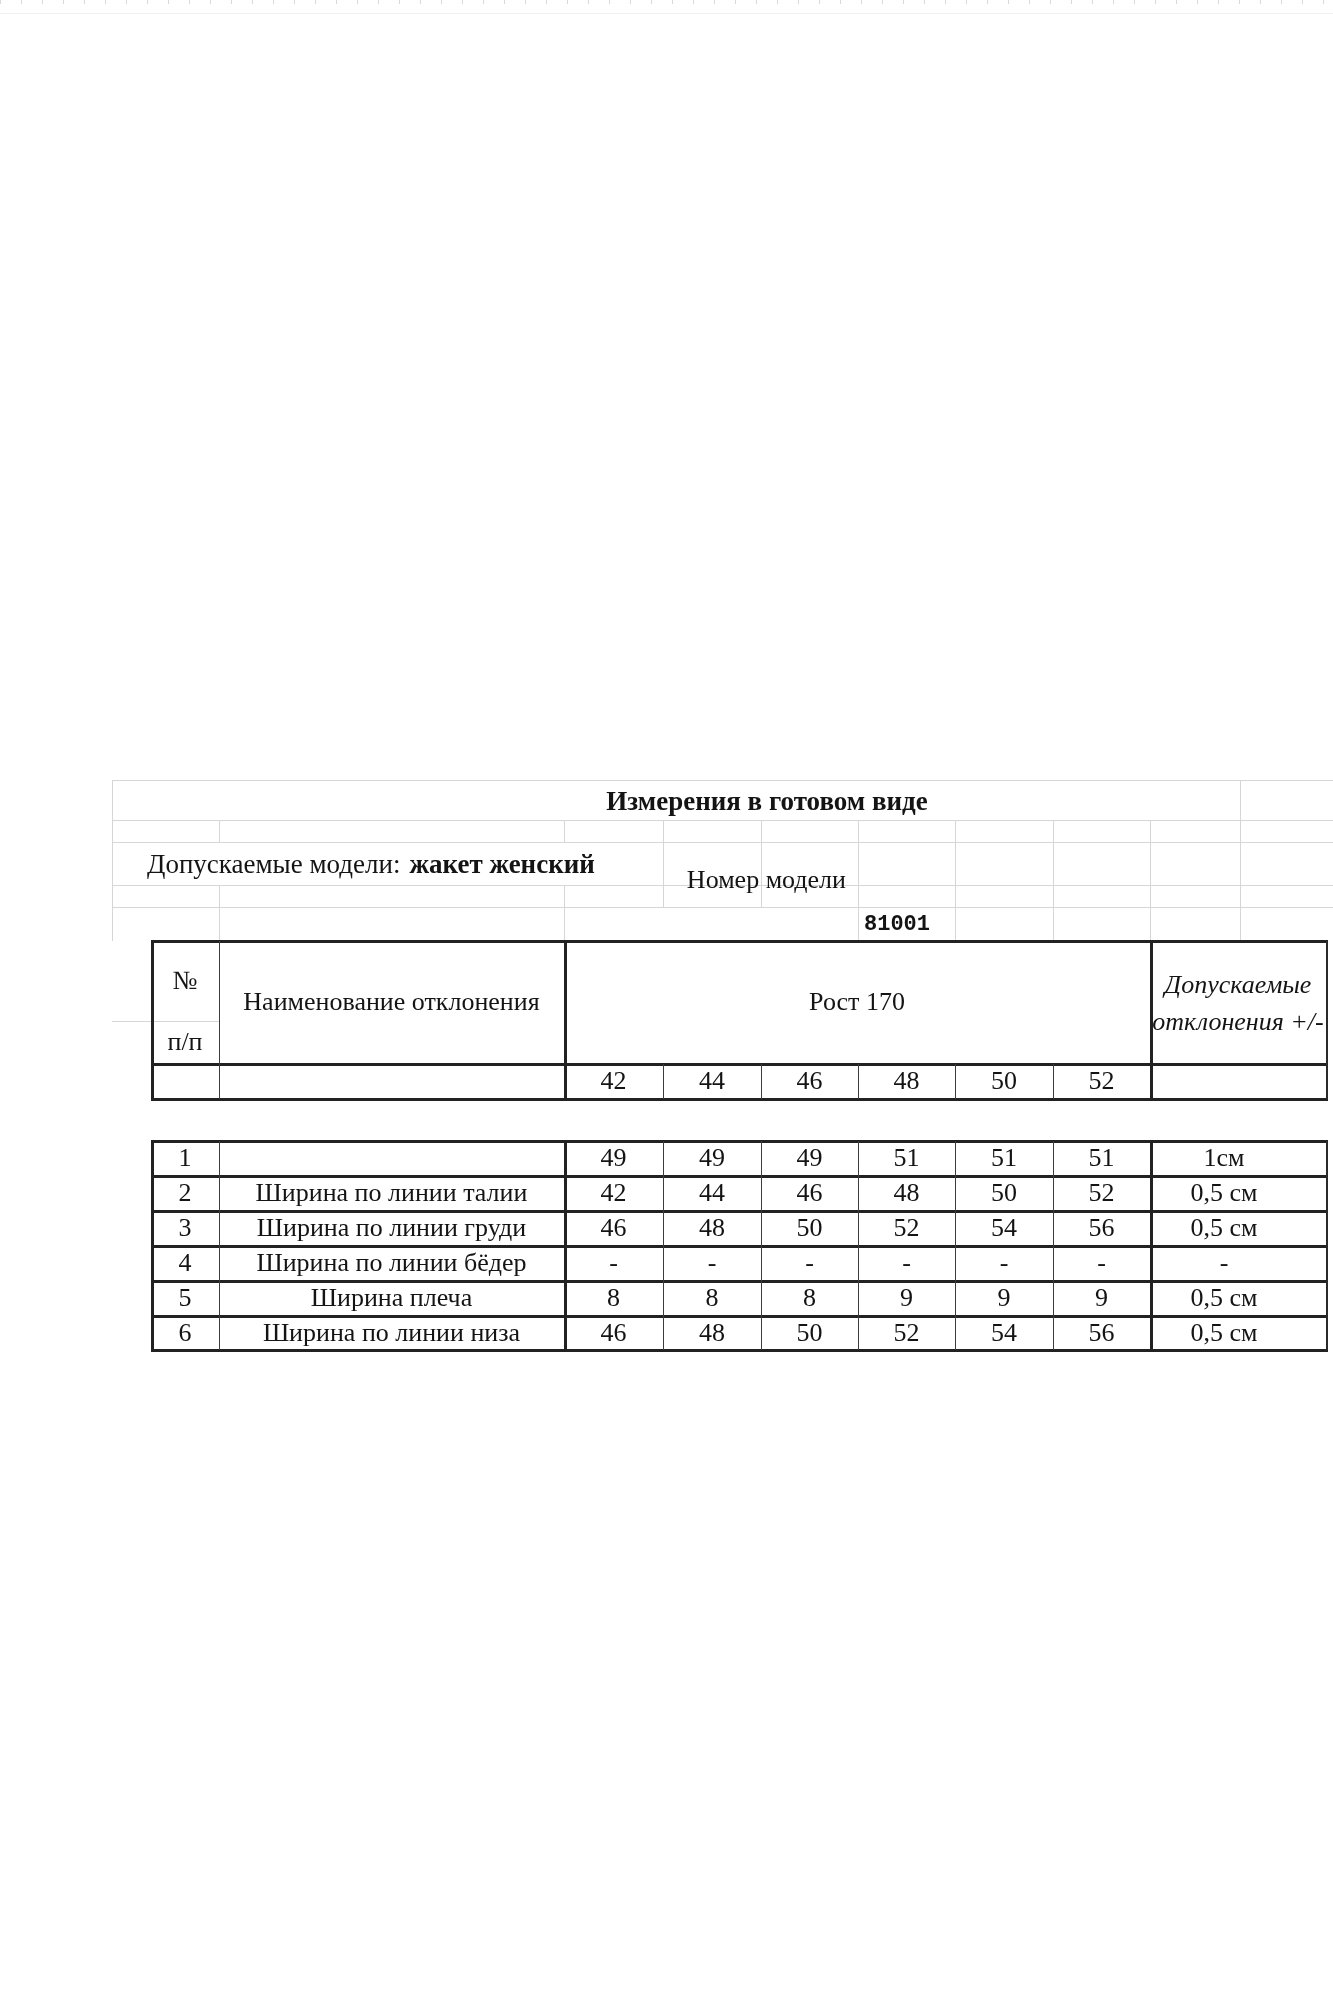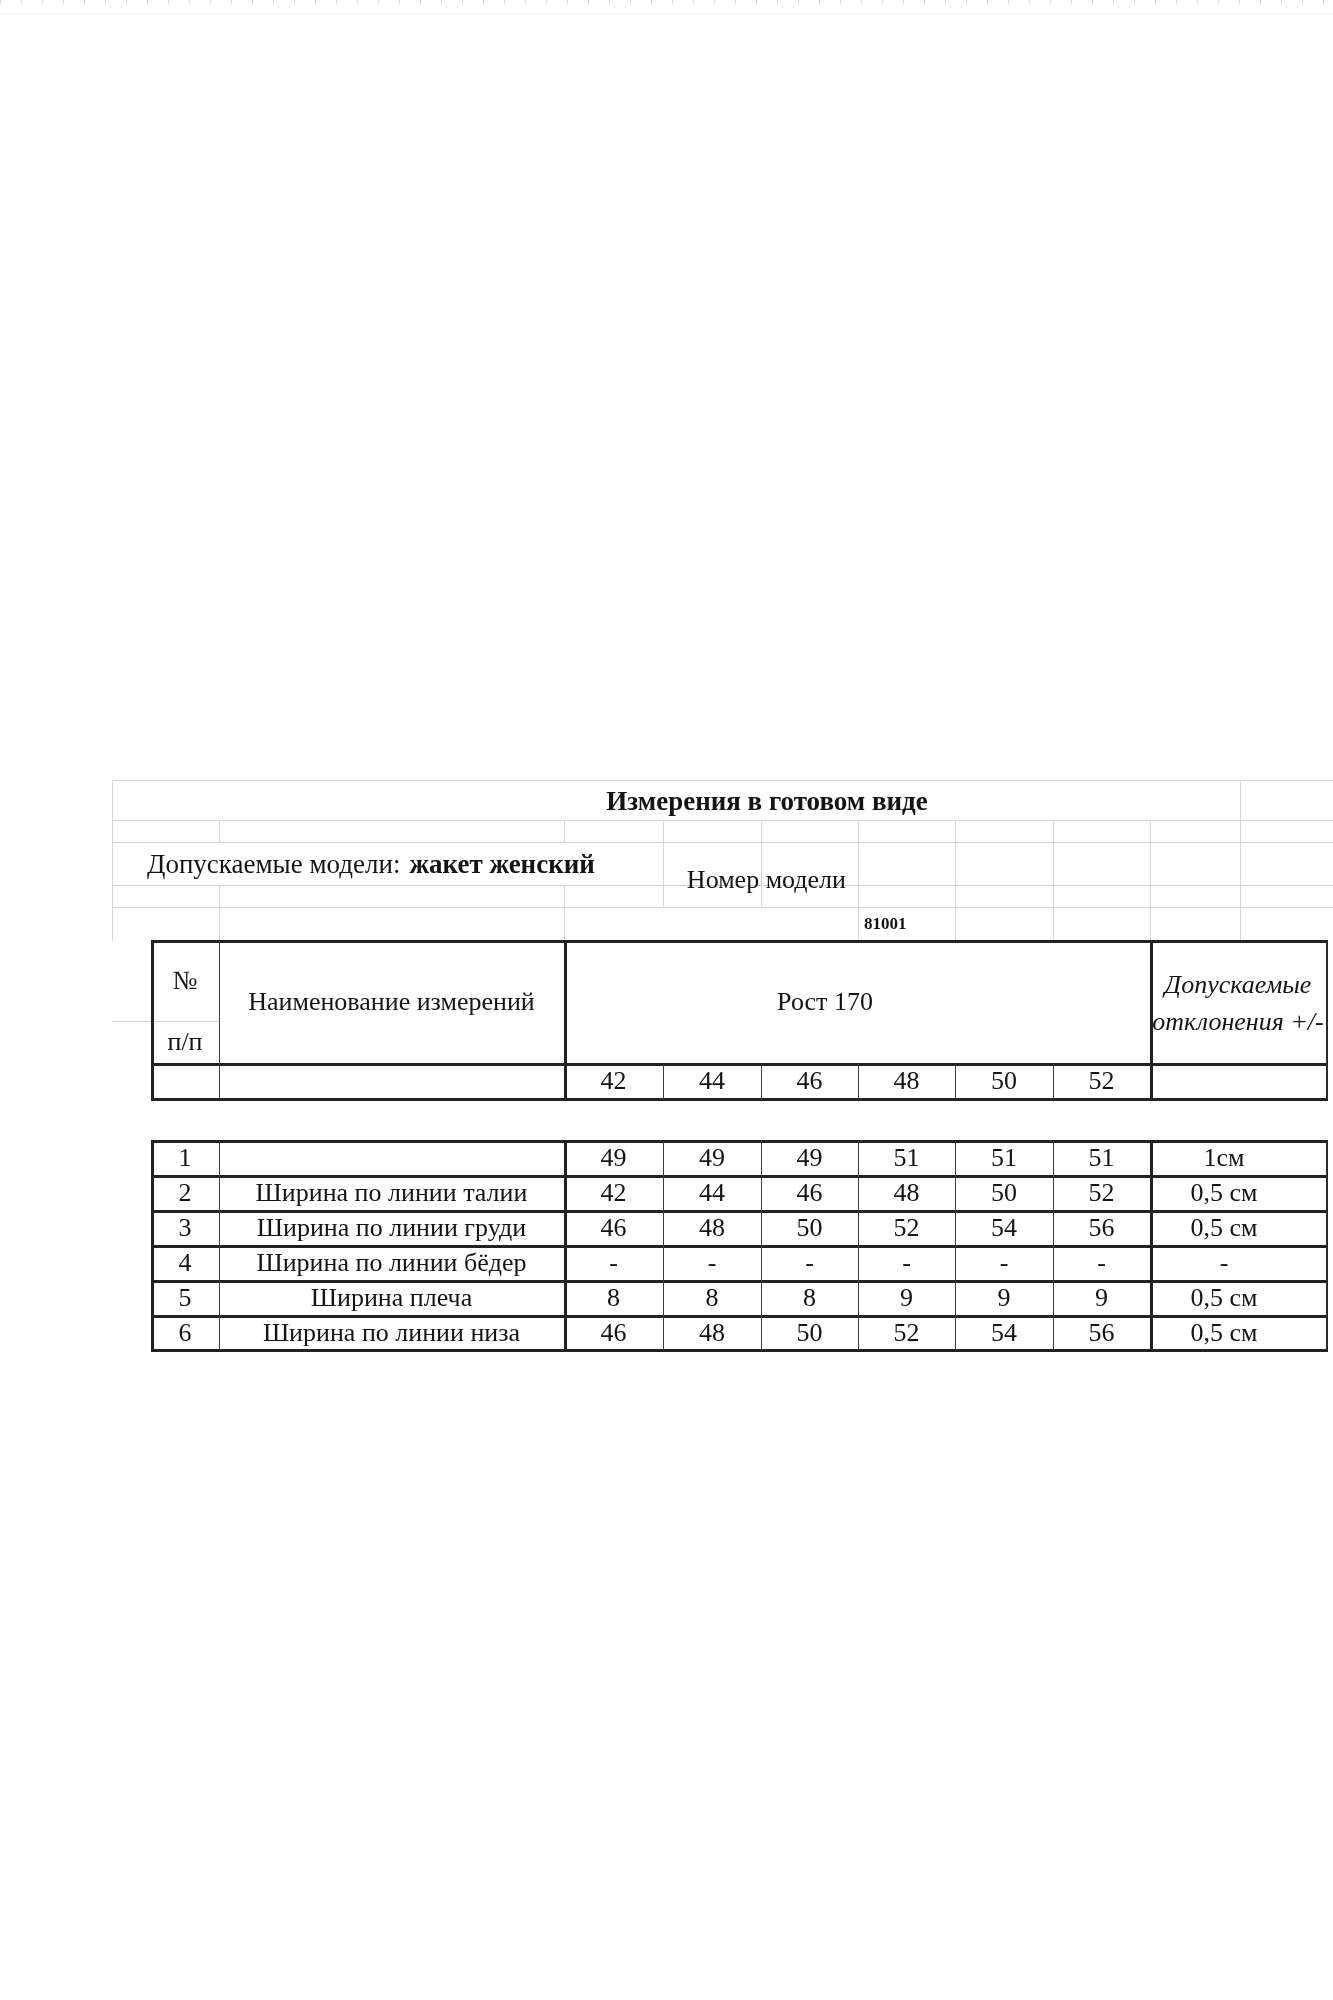--- a/index.html
+++ b/index.html
@@ -54,26 +54,26 @@
     display:flex;align-items:center;font-size:27px;
   }
   .model-line .val{font-weight:bold;margin-left:9px;}
   .nomer-label{
     position:absolute;left:564px;top:863px;width:282px;height:34px;
     display:flex;align-items:center;justify-content:flex-end;font-size:26px;
   }
   .nomer-value{
     position:absolute;left:864px;top:907px;width:120px;height:34px;
     display:flex;align-items:center;justify-content:flex-start;
-    font-size:17px;font-weight:bold;
+    font-size:22px;font-weight:bold;font-family:Liberation Mono, monospace;
   }
   .hdr-num-top{left:151px;width:68px;top:941px;height:80px;}
   .hdr-num-bottom{left:151px;width:68px;top:1021px;height:43px;}
   .hdr-name{left:219px;width:345px;top:941px;height:123px;}
-  .hdr-rost{left:532px;width:586px;top:941px;height:123px;}
+  .hdr-rost{left:564px;width:586px;top:941px;height:123px;}
   .hdr-tol{
     left:1150px;width:176px;top:941px;height:123px;
     flex-direction:column;line-height:37px;font-style:italic;
   }
   .trench{left:151px;width:1177px;}
 </style>
 </head>
 <body>
 
 <div class="page">
@@ -163,21 +163,21 @@
   <div class="vt" style="left:761px;top:1141px;height:209px"></div>
   <div class="vt" style="left:858px;top:1064px;height:35px"></div>
   <div class="vt" style="left:858px;top:1141px;height:209px"></div>
   <div class="vt" style="left:955px;top:1064px;height:35px"></div>
   <div class="vt" style="left:955px;top:1141px;height:209px"></div>
   <div class="vt" style="left:1053px;top:1064px;height:35px"></div>
   <div class="vt" style="left:1053px;top:1141px;height:209px"></div>
 
   <div class="cell hdr-num-top">№</div>
   <div class="cell hdr-num-bottom">п/п</div>
-  <div class="cell hdr-name">Наименование измерений</div>
+  <div class="cell hdr-name">Наименование отклонения</div>
   <div class="cell hdr-rost">Рост 170</div>
   <div class="cell hdr-tol">
     <span>Допускаемые</span>
     <span>отклонения +/-</span>
   </div>
 
   <div class="cell co-s0 rw-sizes">42</div>
   <div class="cell co-s1 rw-sizes">44</div>
   <div class="cell co-s2 rw-sizes">46</div>
   <div class="cell co-s3 rw-sizes">48</div>

